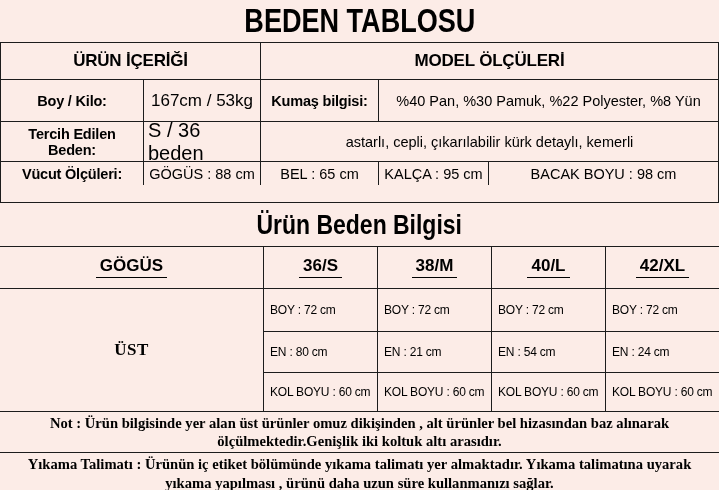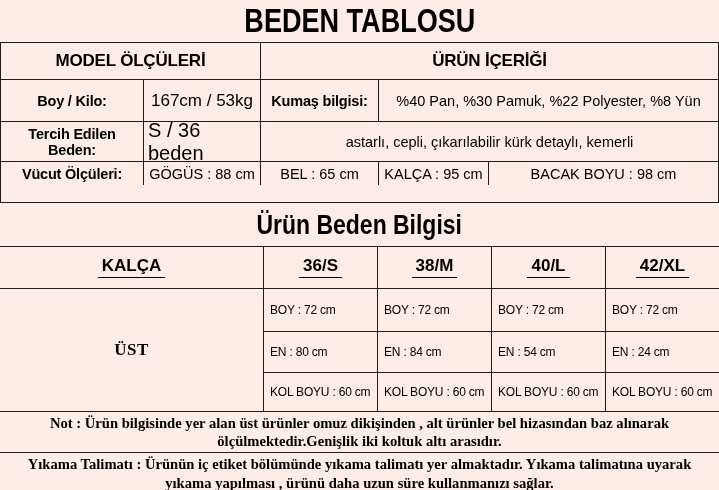--- a/index.html
+++ b/index.html
@@ -100,22 +100,22 @@
 <body>
 
 <div class="sheet">
 
   <div class="main-title">
     <span>BEDEN TABLOSU</span>
   </div>
 
   <div class="model-table">
     <div class="mt-row mt-hdr">
+      <div class="cell hdr-text">ÜRÜN İÇERİĞİ</div>
       <div class="cell hdr-text">MODEL ÖLÇÜLERİ</div>
-      <div class="cell hdr-text">ÜRÜN İÇERİĞİ</div>
     </div>
     <div class="mt-row mt-r1">
       <div class="cell lbl">Boy / Kilo:</div>
       <div class="cell val val-big">167cm / 53kg</div>
       <div class="cell lbl">Kumaş bilgisi:</div>
       <div class="cell val">%40 Pan, %30 Pamuk, %22 Polyester, %8 Yün</div>
     </div>
     <div class="mt-row mt-r2">
       <div class="cell lbl">Tercih Edilen Beden:</div>
       <div class="cell val val-beden">S / 36 beden</div>
@@ -130,21 +130,21 @@
     </div>
   </div>
 
   <div class="section-title">
     <span>Ürün Beden Bilgisi</span>
   </div>
 
   <div class="size-table">
 
     <div class="cell size-hdr col1">
-      <span class="u">KALÇA</span>
+      <span class="u">GÖGÜS</span>
     </div>
     <div class="cell size-hdr">
       <span class="u">36/S</span>
     </div>
     <div class="cell size-hdr">
       <span class="u">38/M</span>
     </div>
     <div class="cell size-hdr">
       <span class="u">40/L</span>
     </div>
@@ -153,21 +153,21 @@
     </div>
 
     <div class="cell prod-cell col1 rtop">ÜST</div>
 
     <div class="cell meas rtop">BOY : 72 cm</div>
     <div class="cell meas rtop">BOY : 72 cm</div>
     <div class="cell meas rtop">BOY : 72 cm</div>
     <div class="cell meas rtop">BOY : 72 cm</div>
 
     <div class="cell meas rtop">EN : 80 cm</div>
-    <div class="cell meas rtop">EN : 84 cm</div>
+    <div class="cell meas rtop">EN : 21 cm</div>
     <div class="cell meas rtop">EN : 54 cm</div>
     <div class="cell meas rtop">EN : 24 cm</div>
 
     <div class="cell meas rtop">KOL BOYU : 60 cm</div>
     <div class="cell meas rtop">KOL BOYU : 60 cm</div>
     <div class="cell meas rtop">KOL BOYU : 60 cm</div>
     <div class="cell meas rtop">KOL BOYU : 60 cm</div>
   </div>
 
   <div class="note-row note-not">Not : Ürün bilgisinde yer alan üst ürünler omuz dikişinden , alt ürünler bel hizasından baz alınarak ölçülmektedir.Genişlik iki koltuk altı arasıdır.</div>

